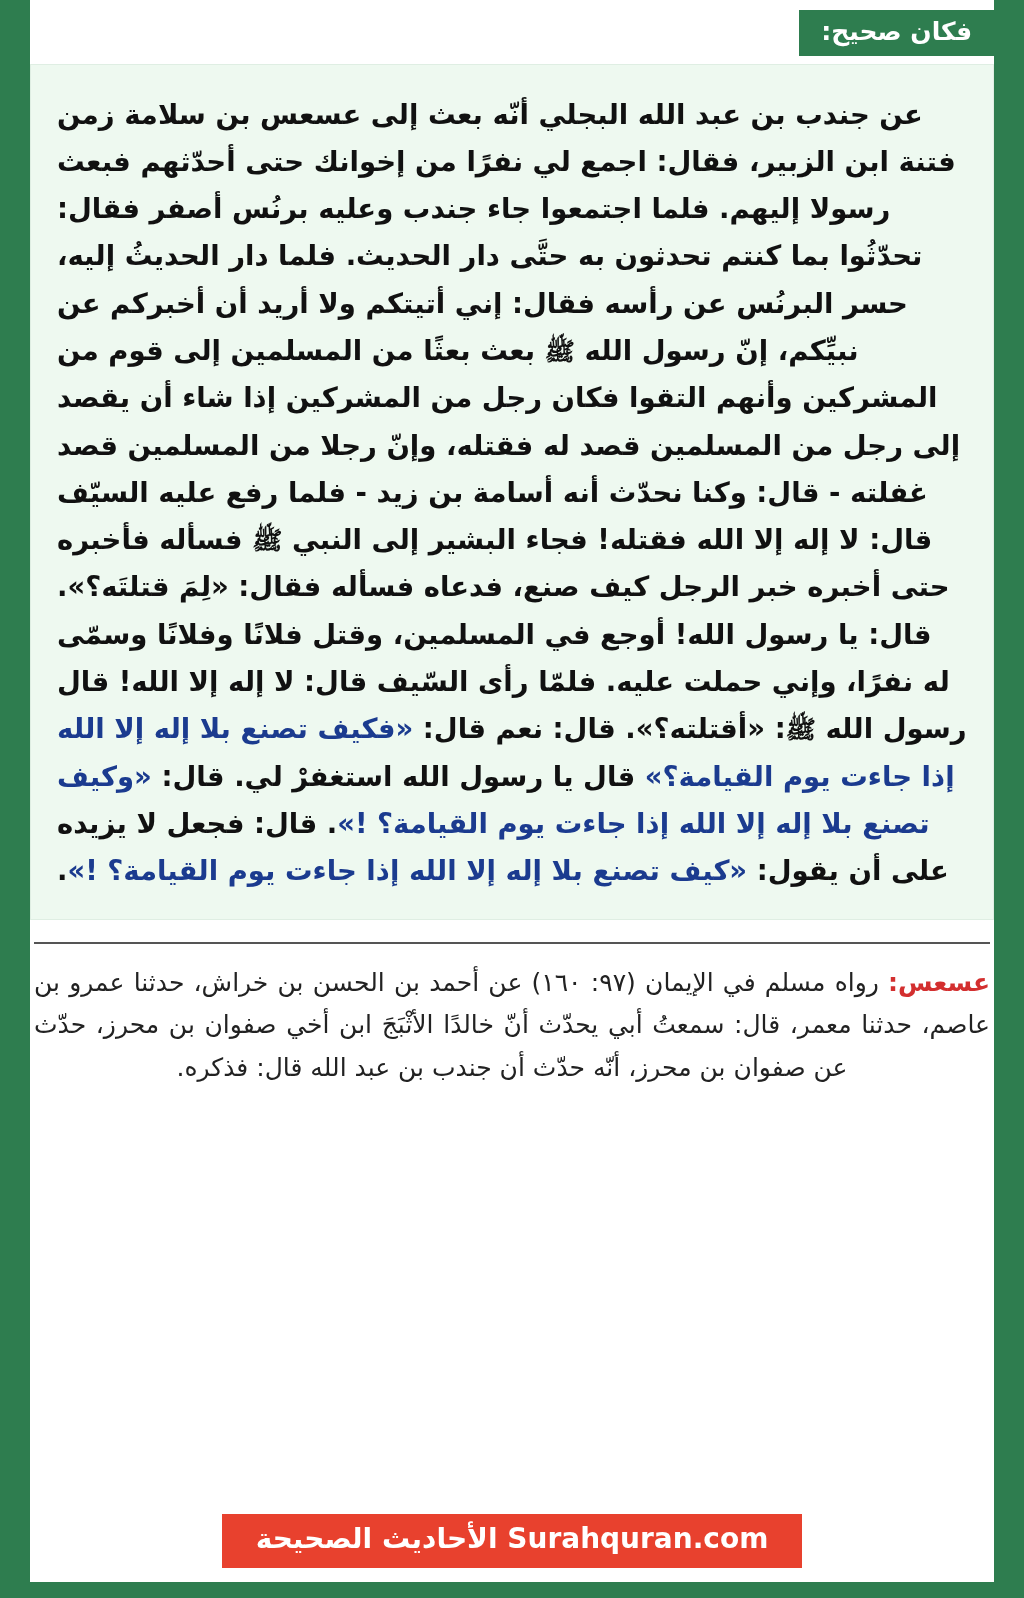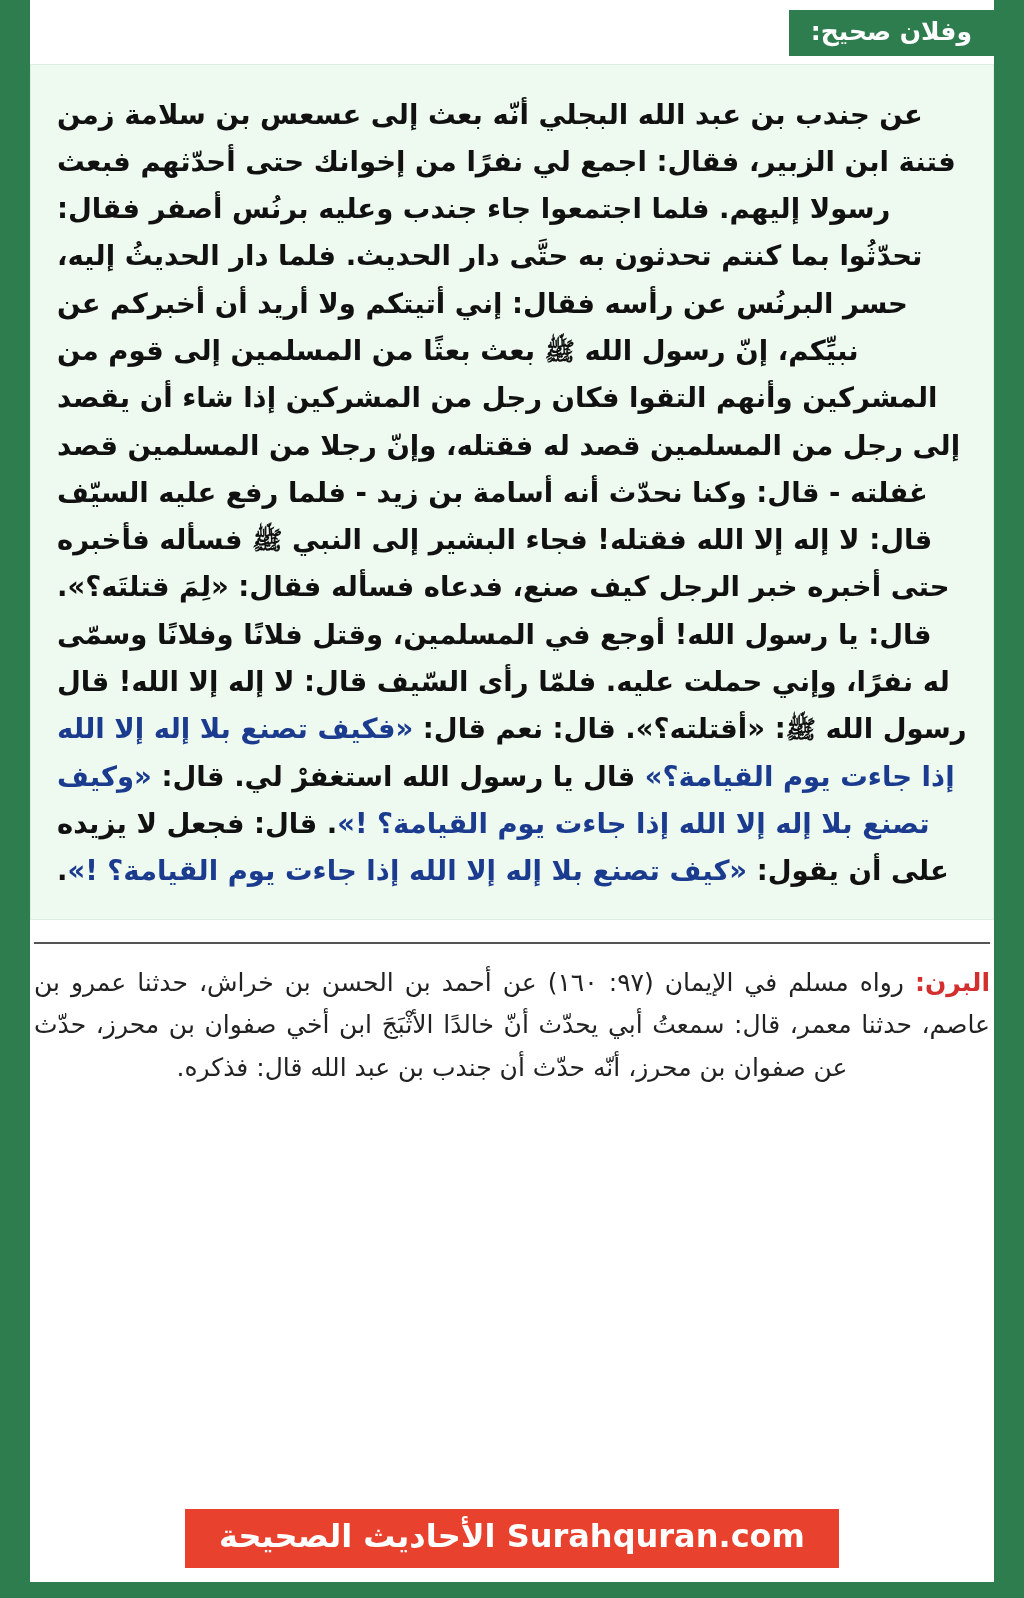--- a/index.html
+++ b/index.html
@@ -100,21 +100,21 @@
 
   .footer-row {
     margin-top: auto;
     display: flex;
     justify-content: center;
     padding-bottom: 30px;
   }
   .footer-btn {
     background: #e8412e;
     color: #ffffff;
-    font-size: 32px;
+    font-size: 28px;
     font-weight: bold;
     padding: 9px 34px 13px 34px;
     white-space: nowrap;
     line-height: 1.15;
     direction: rtl;
   }
   .footer-btn .site {
     direction: ltr;
     display: inline-block;
     unicode-bidi: embed;
@@ -123,28 +123,28 @@
 </head>
 <body>
 
 <div class="page">
 
   <div class="edge edge-right"></div>
   <div class="edge edge-left"></div>
   <div class="bottom-strip"></div>
 
   <div class="badge-row">
-    <div class="badge">وفلان صحيح:</div>
+    <div class="badge">فكان صحيح:</div>
   </div>
 
   <div class="hadith-box">
     <p class="hadith-text"><span>عن جندب بن عبد الله البجلي أنّه بعث إلى عسعس بن سلامة زمن فتنة ابن الزبير، فقال: اجمع لي نفرًا من إخوانك حتى أحدّثهم فبعث رسولا إليهم. فلما اجتمعوا جاء جندب وعليه برنُس أصفر فقال: تحدّثُوا بما كنتم تحدثون به حتَّى دار الحديث. فلما دار الحديثُ إليه، حسر البرنُس عن رأسه فقال: إني أتيتكم ولا أريد أن أخبركم عن نبيِّكم، إنّ رسول الله </span><span class="sal">ﷺ</span><span> بعث بعثًا من المسلمين إلى قوم من المشركين وأنهم التقوا فكان رجل من المشركين إذا شاء أن يقصد إلى رجل من المسلمين قصد له فقتله، وإنّ رجلا من المسلمين قصد غفلته - قال: وكنا نحدّث أنه أسامة بن زيد - فلما رفع عليه السيّف قال: لا إله إلا الله فقتله! فجاء البشير إلى النبي </span><span class="sal">ﷺ</span><span> فسأله فأخبره حتى أخبره خبر الرجل كيف صنع، فدعاه فسأله فقال: «لِمَ قتلتَه؟». قال: يا رسول الله! أوجع في المسلمين، وقتل فلانًا وفلانًا وسمّى له نفرًا، وإني حملت عليه. فلمّا رأى السّيف قال: لا إله إلا الله! قال رسول الله </span><span class="sal">ﷺ</span><span>: «أقتلته؟». قال: نعم قال: </span><span class="hl-blue">«فكيف تصنع بلا إله إلا الله إذا جاءت يوم القيامة؟»</span><span> قال يا رسول الله استغفرْ لي. قال: </span><span class="hl-blue">«وكيف تصنع بلا إله إلا الله إذا جاءت يوم القيامة؟ !»</span><span>. قال: فجعل لا يزيده على أن يقول: </span><span class="hl-blue">«كيف تصنع بلا إله إلا الله إذا جاءت يوم القيامة؟ !»</span><span>.</span></p>
   </div>
 
   <hr class="divider">
 
-  <p class="takhrij"><span class="label">البرن:</span><span> رواه مسلم في الإيمان (٩٧: ١٦٠) عن أحمد بن الحسن بن خراش، حدثنا عمرو بن عاصم، حدثنا معمر، قال: سمعتُ أبي يحدّث أنّ خالدًا الأثْبَجَ ابن أخي صفوان بن محرز، حدّث عن صفوان بن محرز، أنّه حدّث أن جندب بن عبد الله قال: فذكره.</span></p>
+  <p class="takhrij"><span class="label">عسعس:</span><span> رواه مسلم في الإيمان (٩٧: ١٦٠) عن أحمد بن الحسن بن خراش، حدثنا عمرو بن عاصم، حدثنا معمر، قال: سمعتُ أبي يحدّث أنّ خالدًا الأثْبَجَ ابن أخي صفوان بن محرز، حدّث عن صفوان بن محرز، أنّه حدّث أن جندب بن عبد الله قال: فذكره.</span></p>
 
   <div class="footer-row">
     <div class="footer-btn"><span class="site">Surahquran.com</span><span> الأحاديث الصحيحة</span></div>
   </div>
 
 </div>
 
 </body></html>

